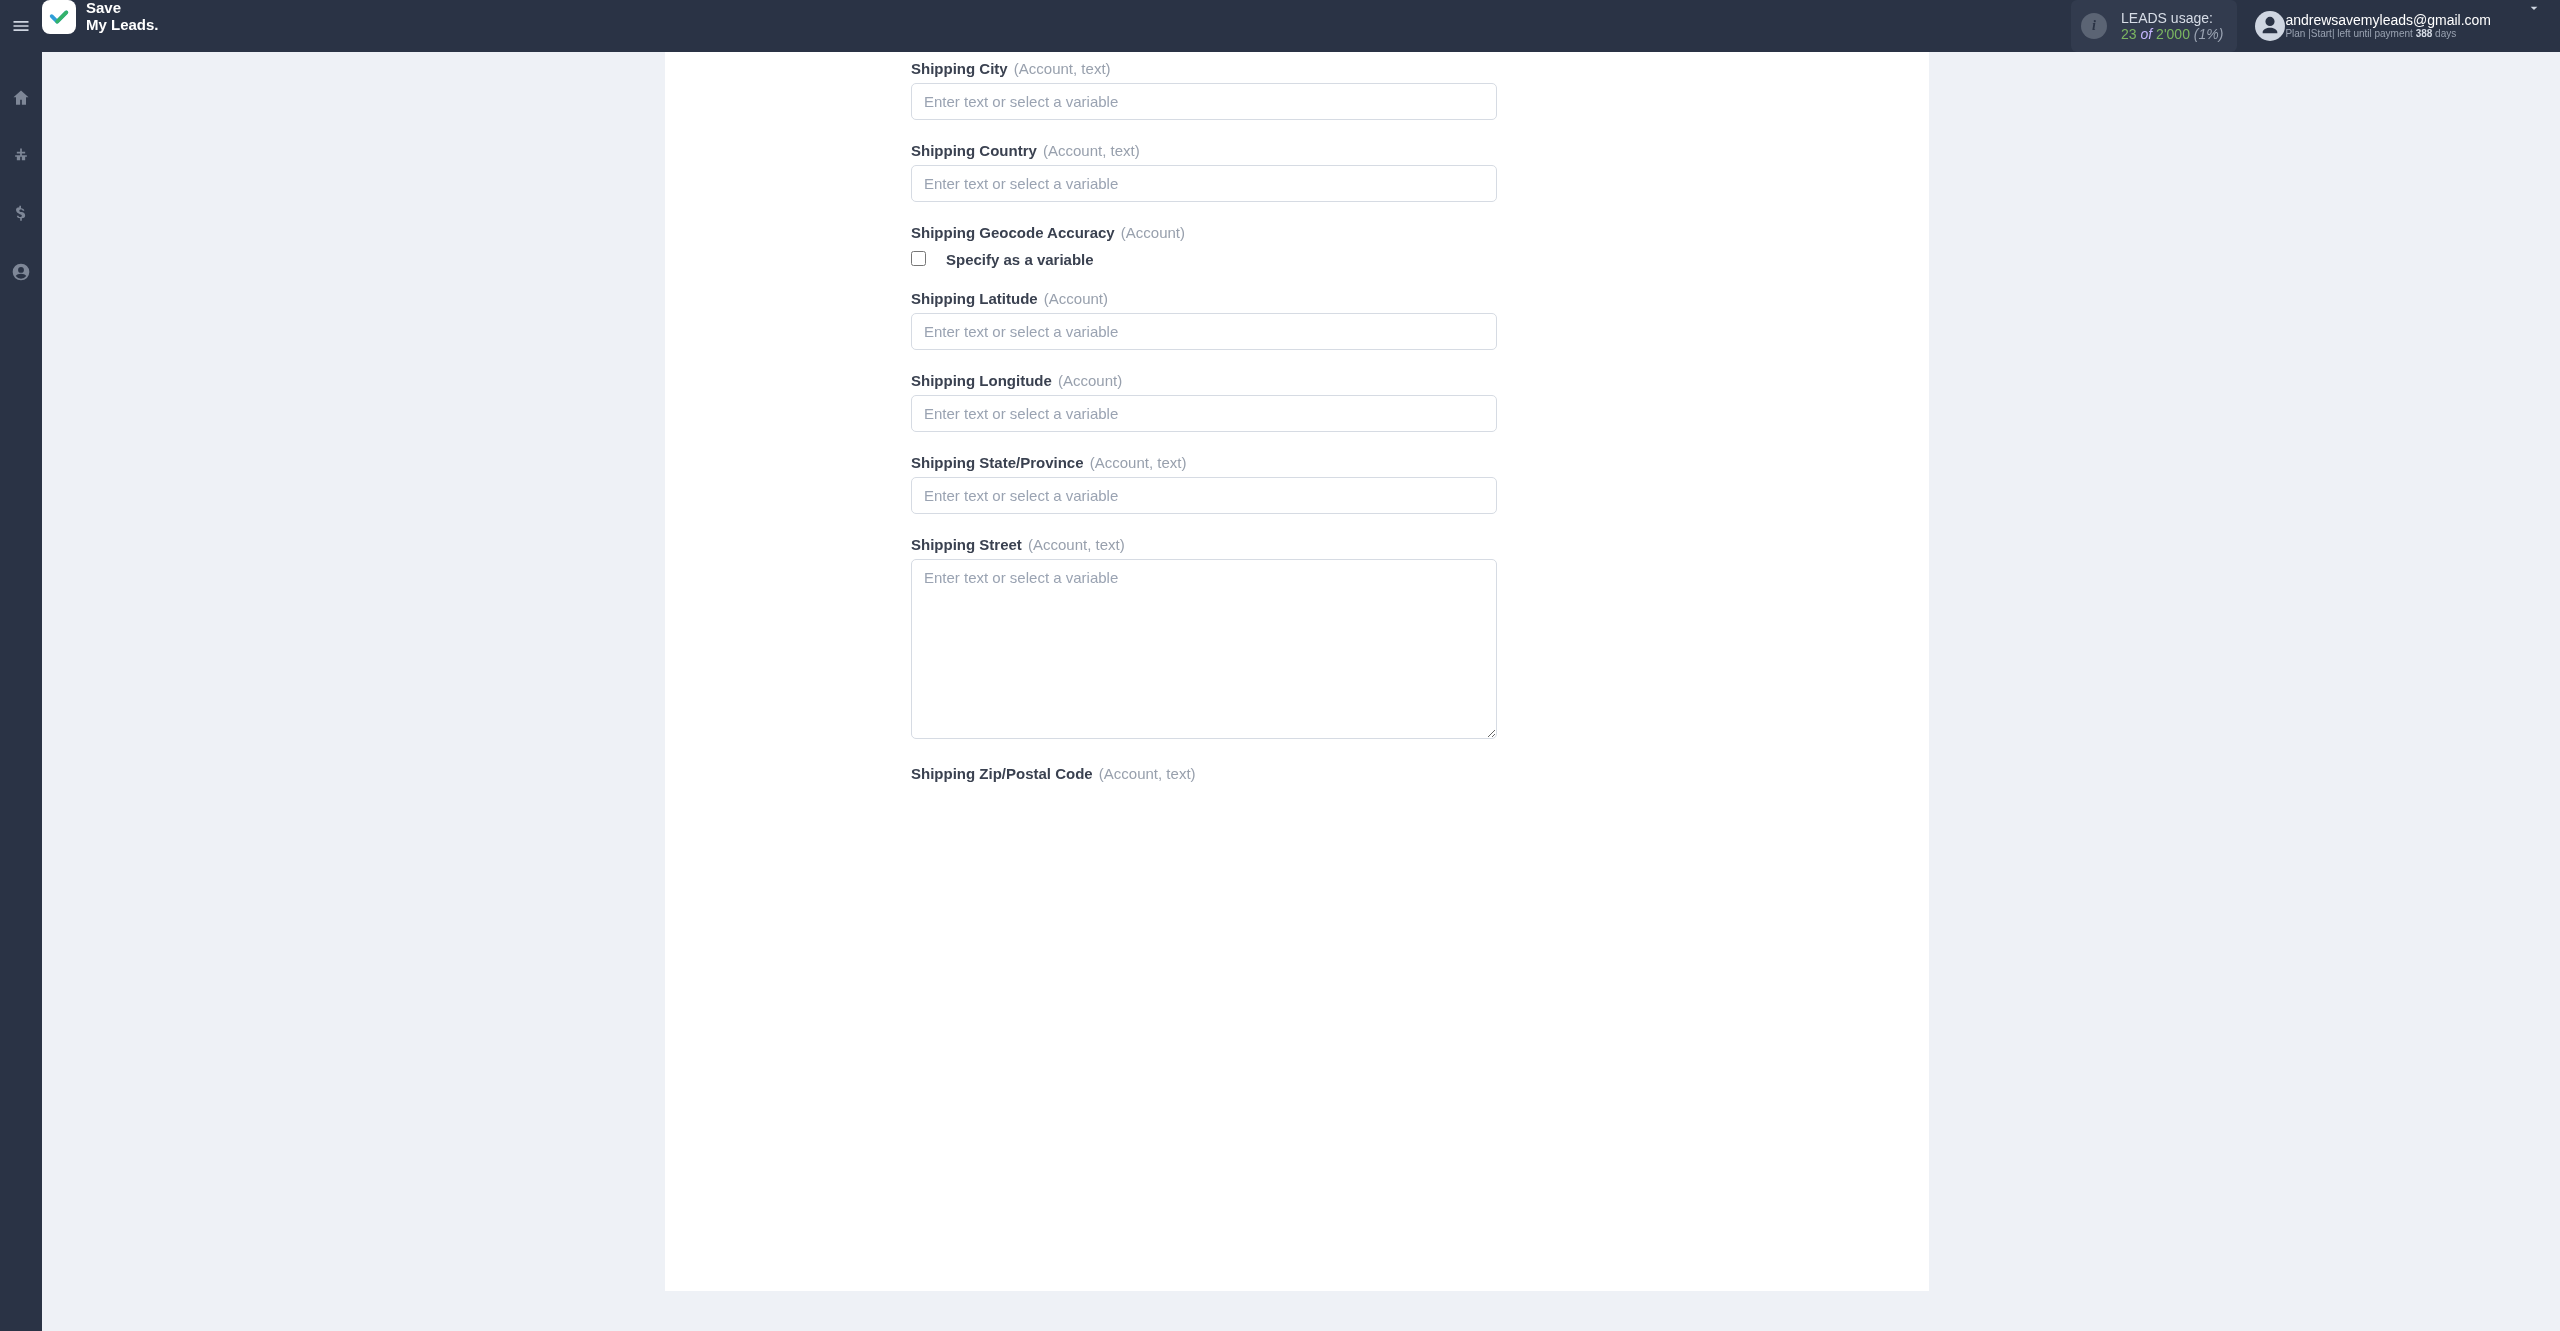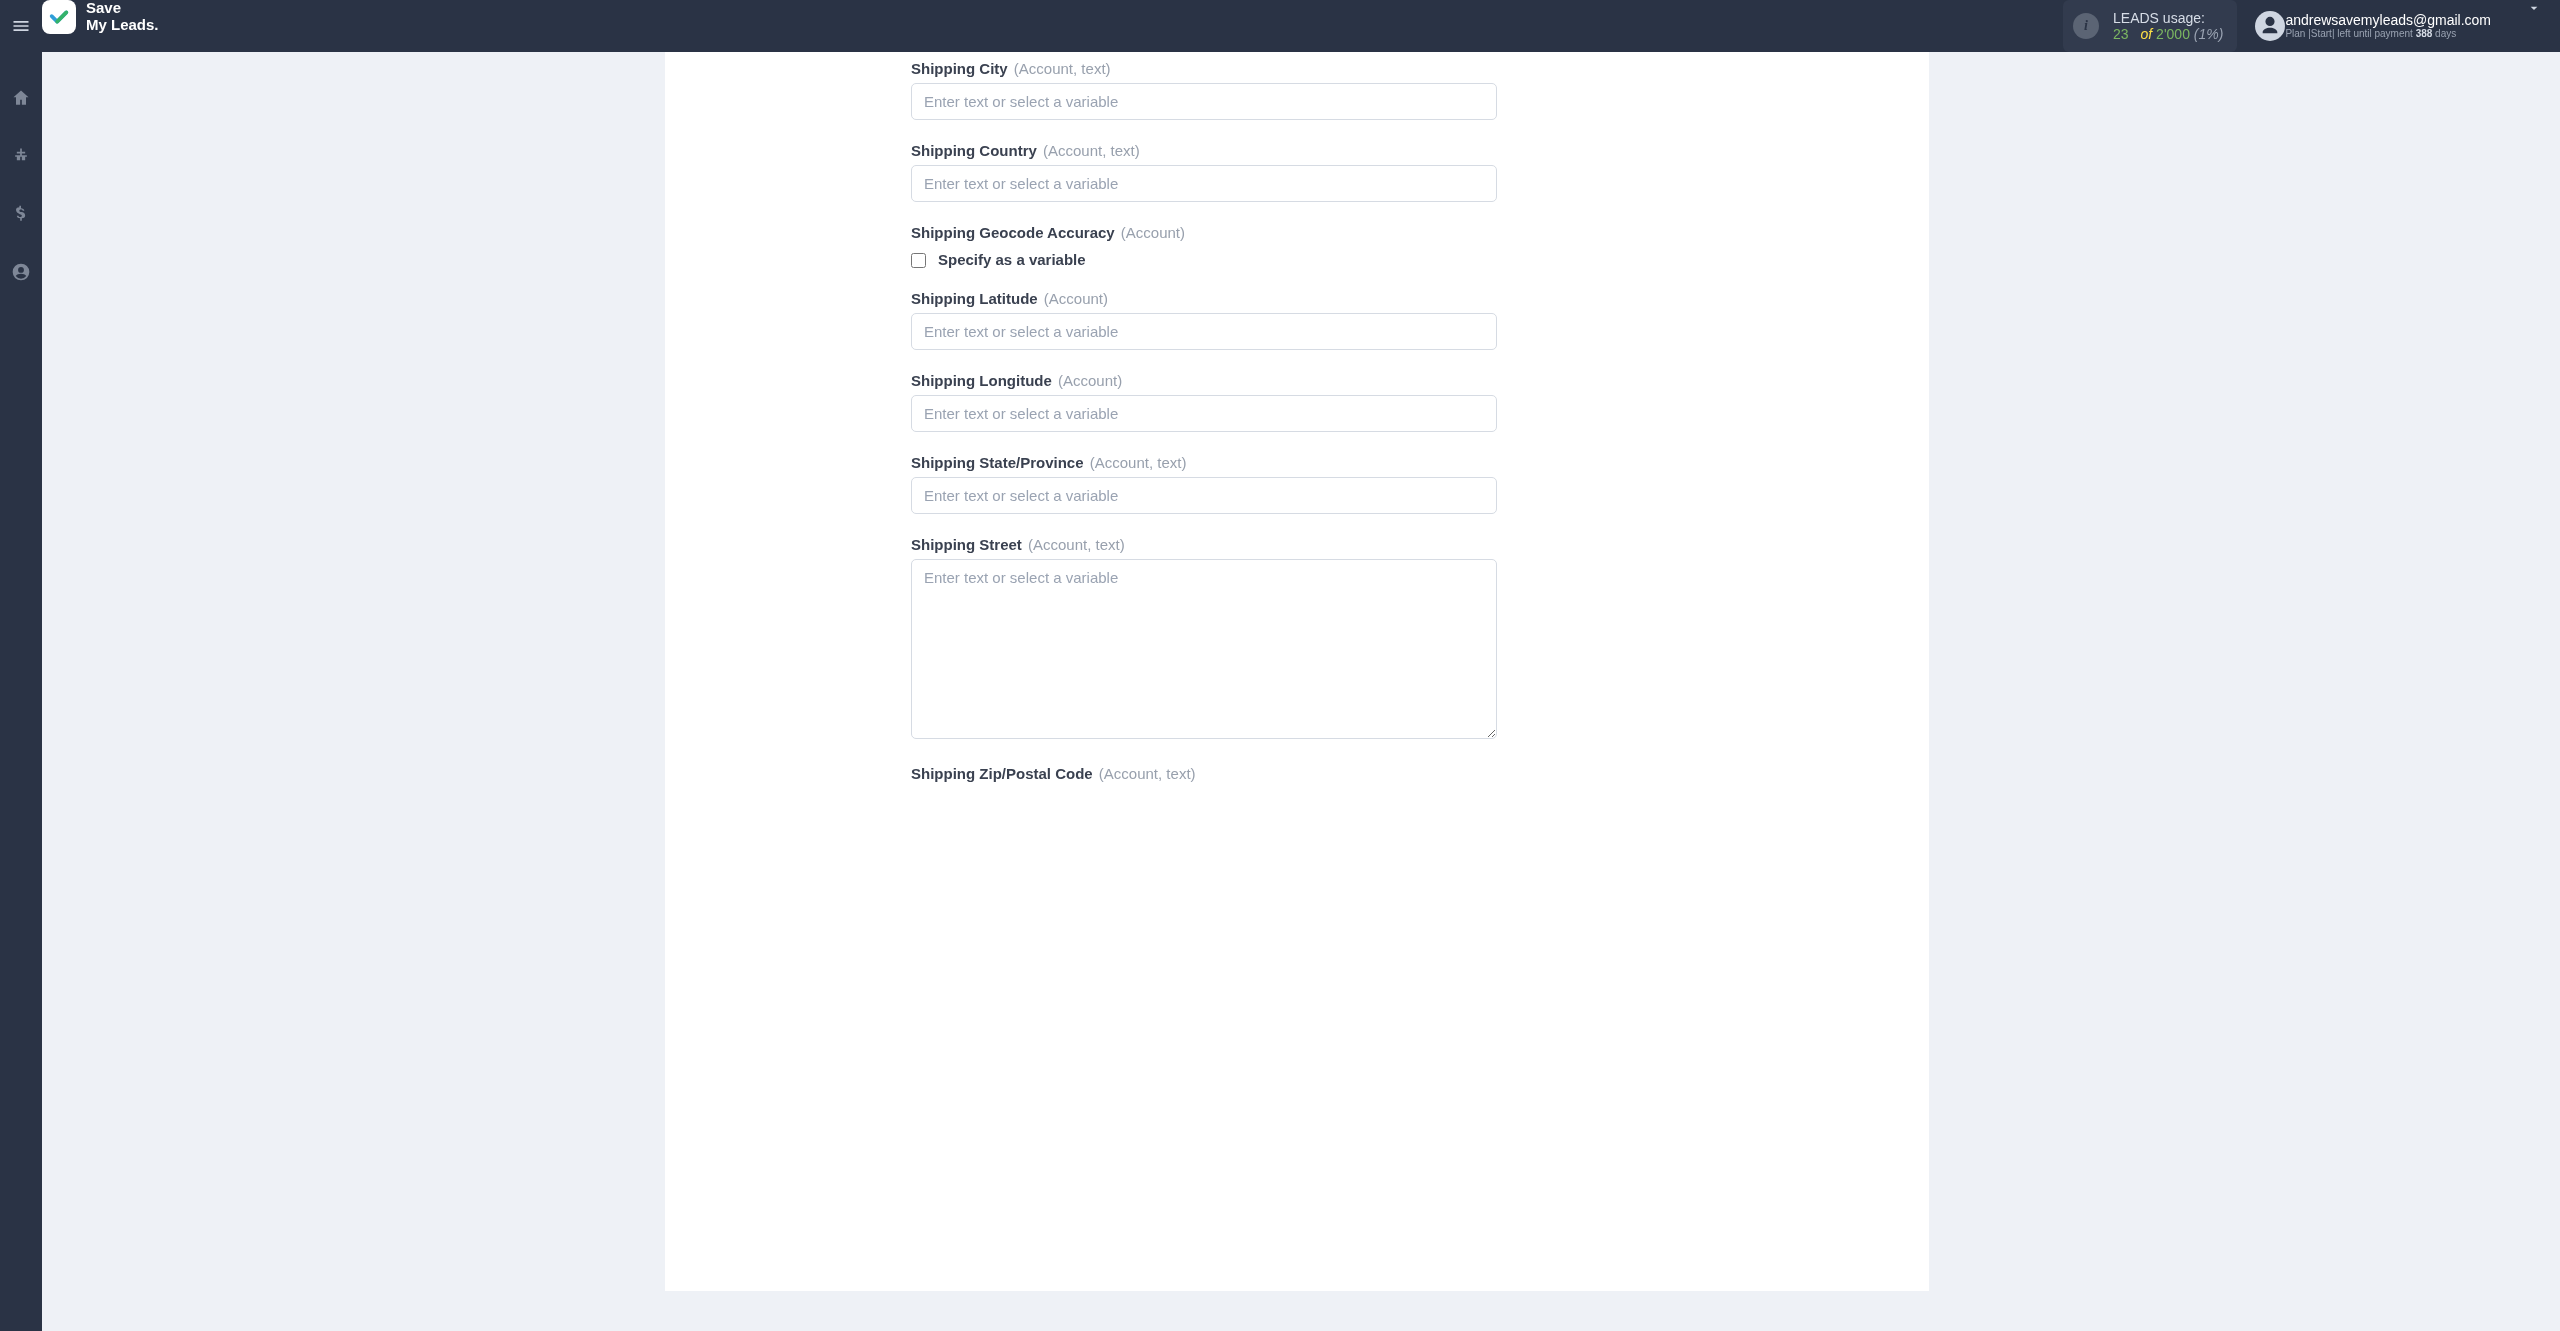--- a/index.html
+++ b/index.html
@@ -31,21 +31,21 @@
   font-size: 14px;
 }
 .usage-box .info-circle {
   width: 26px; height: 26px; border-radius: 50%; background: #5b6474;
   display: flex; align-items: center; justify-content: center;
 }
 .usage-box .info-circle span { color: #2a3345; font-weight: 700; font-family: Georgia, serif; font-style: italic; }
 .usage-text .line1 { color: #d7dde7; }
 .usage-text .line2 { color: #9aa3b2; }
 .usage-text .line2 .used { color: #7bb661; }
-.usage-text .line2 .of   { color: #fde047; font-style: italic; margin-left: 8px; }
+.usage-text .line2 .of   { color: #c4b5fd; font-style: italic; }
 .usage-text .line2 .limit{ color: #7bb661; }
 .usage-text .line2 .pct  { color: #9aa3b2; font-style: italic; }
 
 .user-box {
   display: flex; align-items: center; gap: 0; margin-right: 35px;
   cursor: pointer;
 }
 .avatar-circle {
   width: 30px; height: 30px; border-radius: 50%; background: #cfd6e1;
   display: flex; align-items: center; justify-content: center;
@@ -99,21 +99,21 @@
 .textarea-box::placeholder { color: #9aa3b2; }
 
 .select-box {
   display: flex; align-items: center; justify-content: space-between;
   cursor: pointer; user-select: none;
 }
 .select-box .placeholder { color: #6b7280; }
 .select-box svg { width: 14px; height: 14px; fill: #6b7280; }
 
 .checkbox-row {
-  display: flex; align-items: flex-end; gap: 12px; margin-top: 10px;
+  display: flex; align-items: flex-start; gap: 20px; margin-top: 10px;
   font-size: 15px; color: #3a4150; font-weight: 600;
 }
 .checkbox-row input[type=checkbox] {
   width: 15px; height: 15px; cursor: pointer;
 }
 </style>
 </head>
 <body>
 
 <div class="header">

